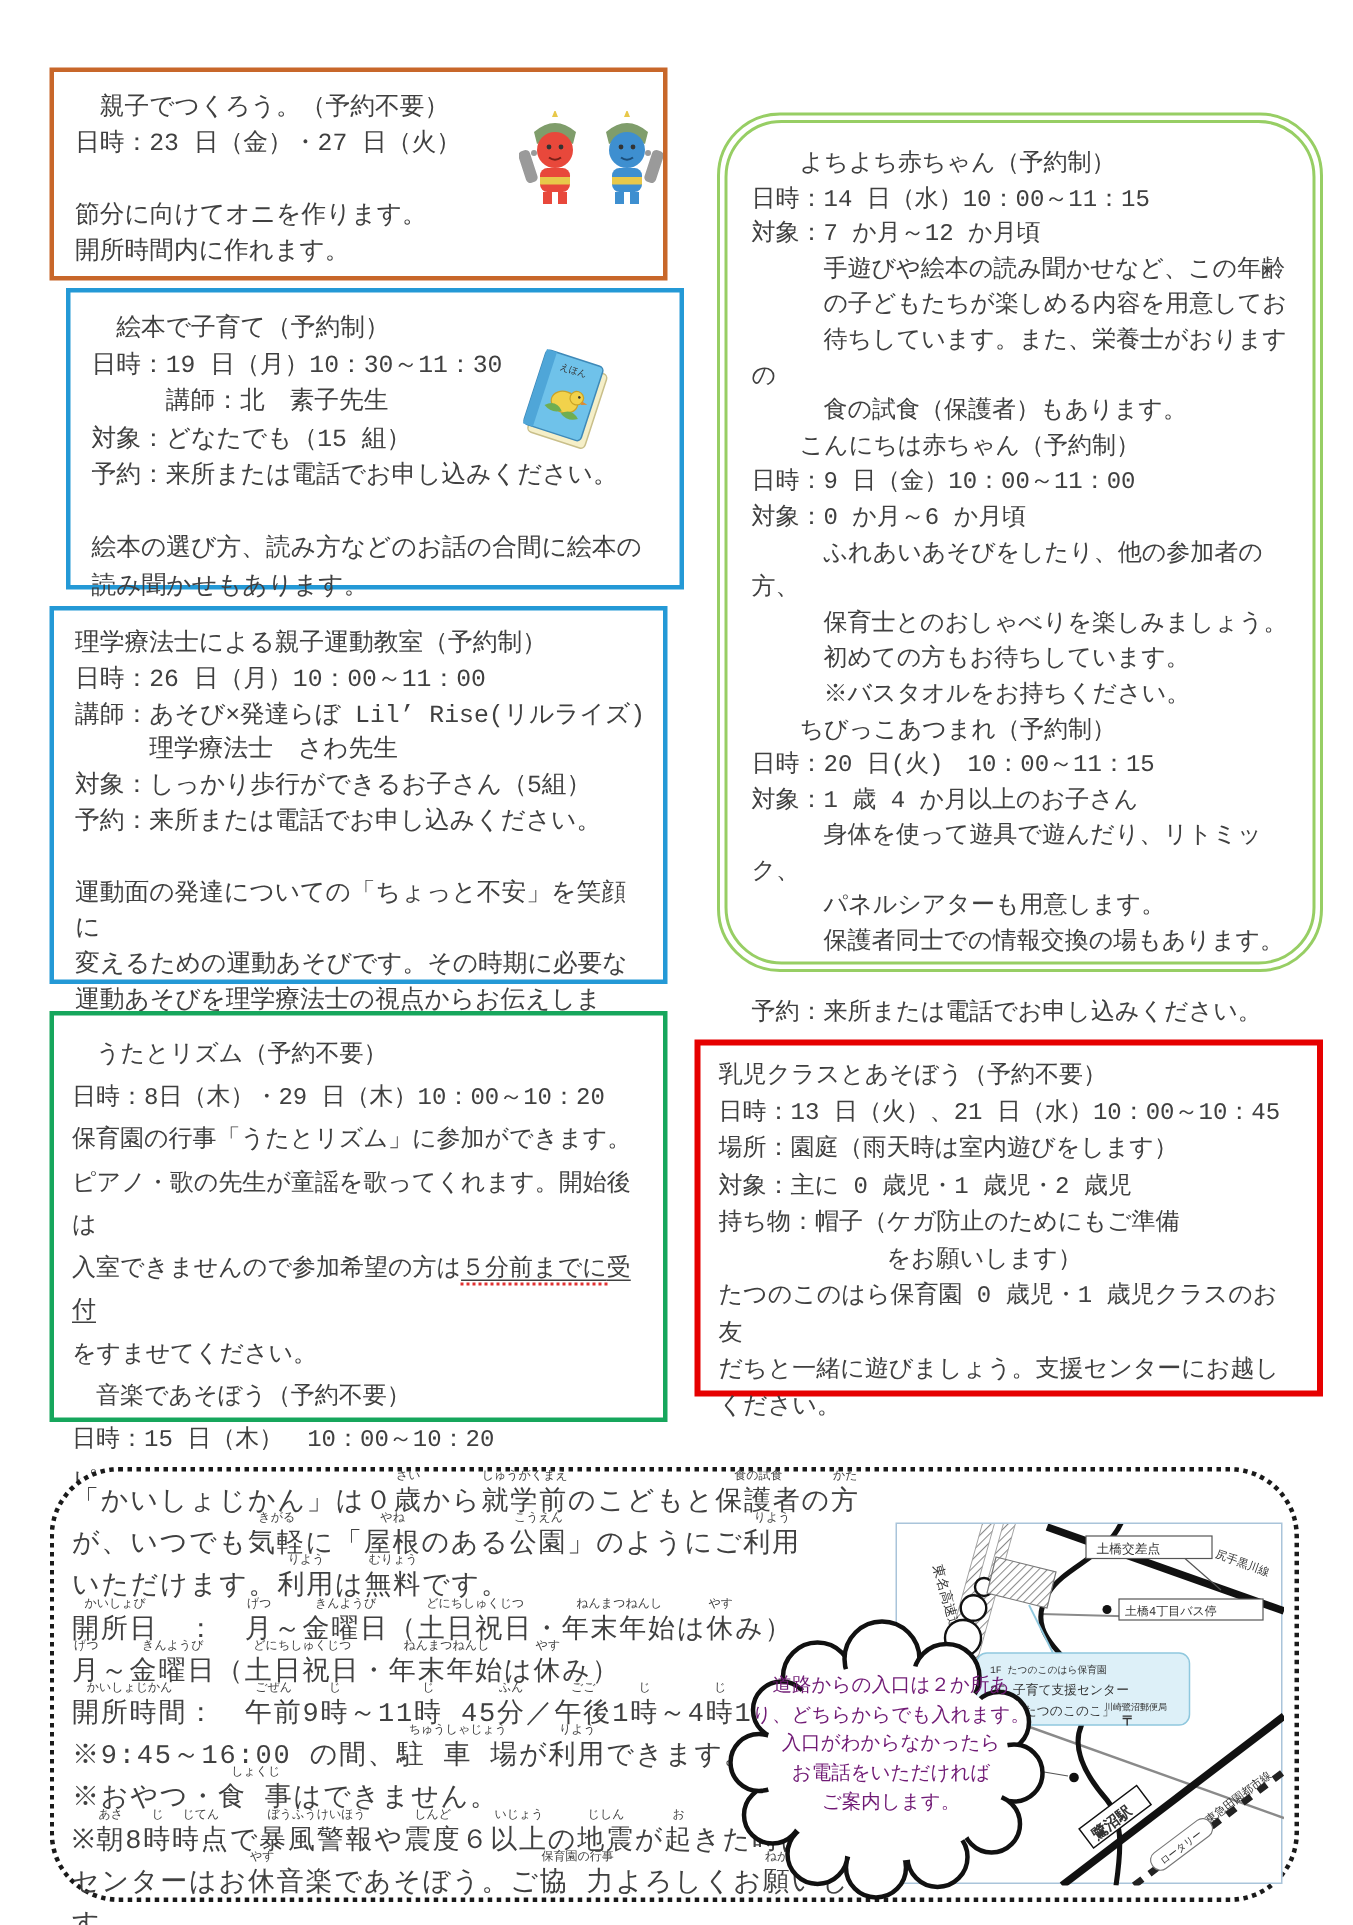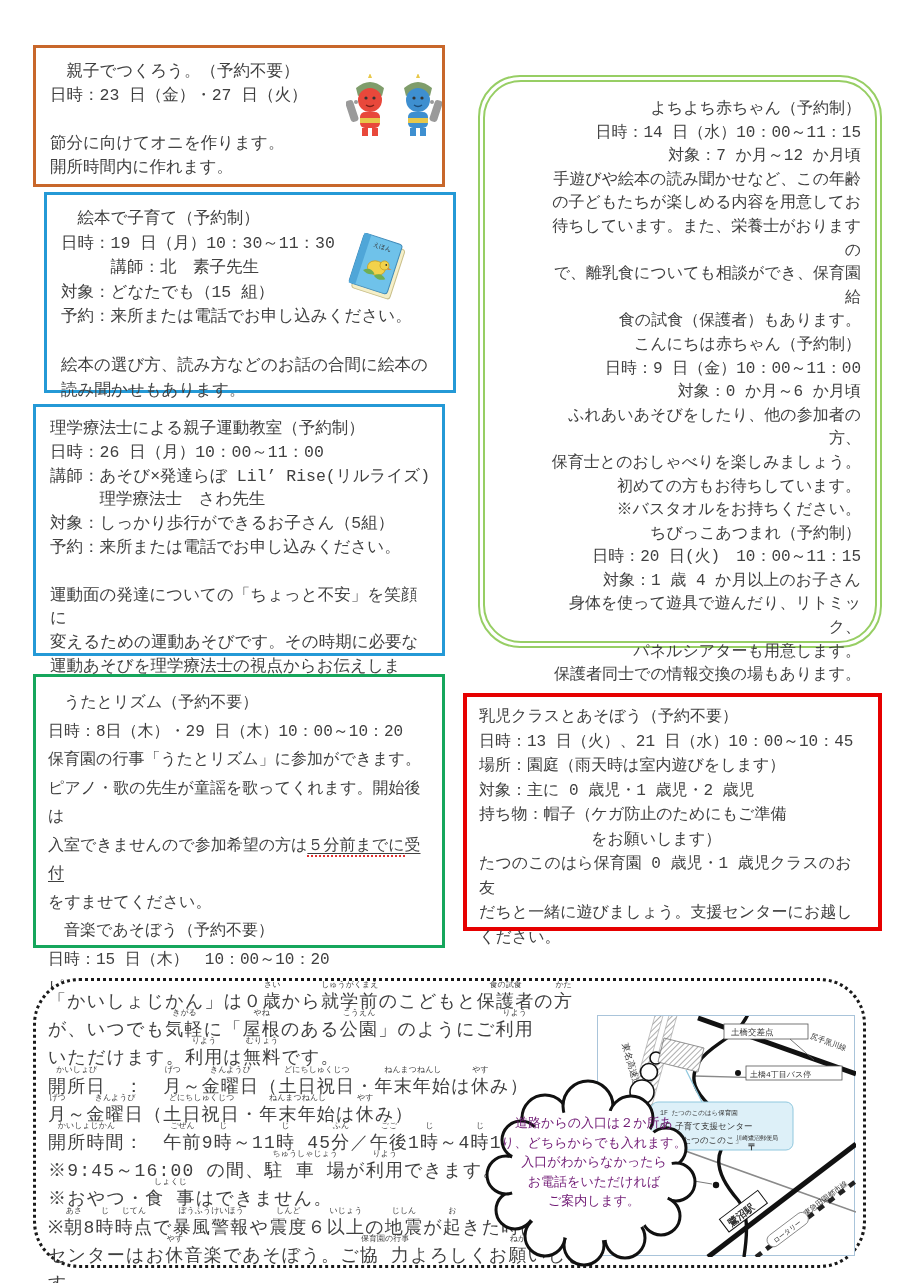--- a/index.html
+++ b/index.html
@@ -10,21 +10,21 @@
   
   #box-craft{left:33px;top:33px;width:412px;height:142px;border:3px solid #C8672A;
              padding:12px 12px 0 14px;font-size:16.5px;line-height:24px;}
   #box-ehon{left:44px;top:180px;width:412px;height:201px;border:3px solid #2499D6;
             padding:12px 12px 0 14px;font-size:16.5px;line-height:24.5px;}
   #box-pt{left:33px;top:392px;width:412px;height:252px;border:3px solid #2499D6;
           padding:10px 10px 0 14px;font-size:16.5px;line-height:23.8px;}
   #box-uta{left:33px;top:662px;width:412px;height:274px;border:3px solid #16A65C;
            padding:12px 8px 0 12px;font-size:16px;line-height:28.5px;}
   
-  #box-baby{left:478px;top:63px;width:404px;height:573px;border:2.5px solid #97CE64;border-radius:42px;text-align:right;}
+  #box-baby{left:478px;top:63px;width:404px;height:573px;border:2.5px solid #97CE64;border-radius:42px;}
   #box-baby .inner{position:absolute;left:3px;top:3px;right:3px;bottom:3px;
                    border:2.5px solid #97CE64;border-radius:38px;
                    padding:16px 14px 0 16px;font-size:16px;line-height:23.6px;box-sizing:border-box;}
   
   #box-nyuji{left:463px;top:681px;width:419px;height:238px;border:4px solid #E60000;
              padding:8px 21px 0 12px;font-size:16px;line-height:24.5px;}
   
   #box-info{left:33px;top:966px;width:833px;height:290px;border:3px dotted #1a1a1a;border-radius:46px;}
   #info-text{position:absolute;left:48px;top:976px;width:565px;font-size:18px;letter-spacing:1.2px;}
   #info-text .tl{height:28.2px;line-height:28.2px;}
@@ -141,21 +141,20 @@
     </div>
 
   <div class="box" id="box-baby">
     <div class="inner">
         <div class="tl"><span>　　よちよち赤ちゃん（予約制）</span></div>
         <div class="tl"><span>日時：14 日（水）10：00～11：15</span></div>
         <div class="tl"><span>対象：7 か月～12 か月頃</span></div>
         <div class="tl"><span>　　　手遊びや絵本の読み聞かせなど、この年齢</span></div>
         <div class="tl"><span>　　　の子どもたちが楽しめる内容を用意してお</span></div>
         <div class="tl"><span>　　　待ちしています。また、栄養士がおりますの</span></div>
-        <div class="tl"><span>　　　で、離乳食についても相談ができ、保育園給</span></div>
         <div class="tl"><span>　　　食の試食（保護者）もあります。</span></div>
         <div class="tl"><span>　　こんにちは赤ちゃん（予約制）</span></div>
         <div class="tl"><span>日時：9 日（金）10：00～11：00</span></div>
         <div class="tl"><span>対象：0 か月～6 か月頃</span></div>
         <div class="tl"><span>　　　ふれあいあそびをしたり、他の参加者の方、</span></div>
         <div class="tl"><span>　　　保育士とのおしゃべりを楽しみましょう。</span></div>
         <div class="tl"><span>　　　初めての方もお待ちしています。</span></div>
         <div class="tl"><span>　　　※バスタオルをお持ちください。</span></div>
         <div class="tl"><span>　　ちびっこあつまれ（予約制）</span></div>
         <div class="tl"><span>日時：20 日(火)　10：00～11：15</span></div>

